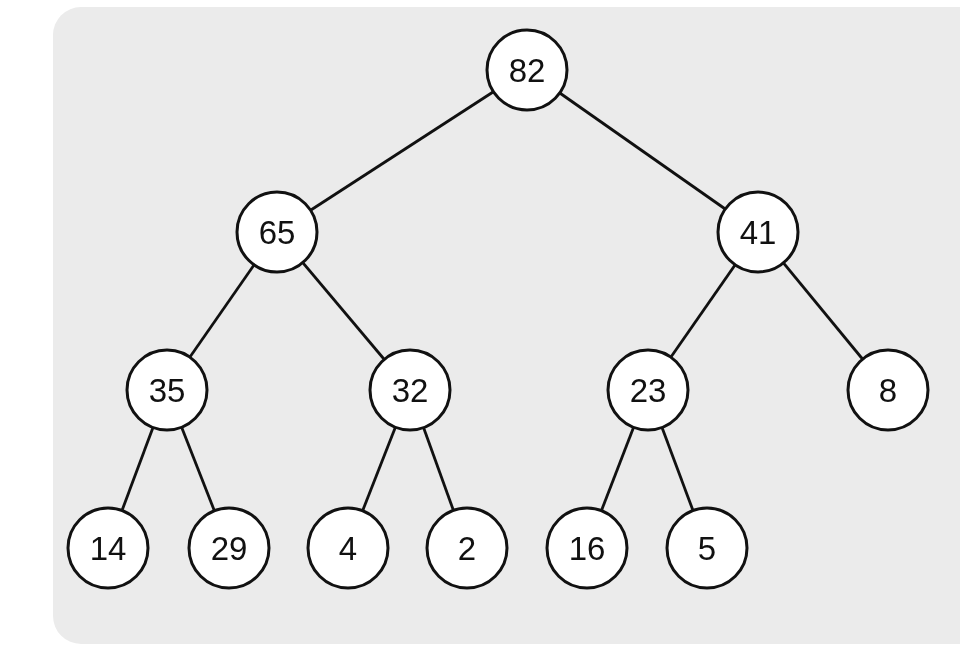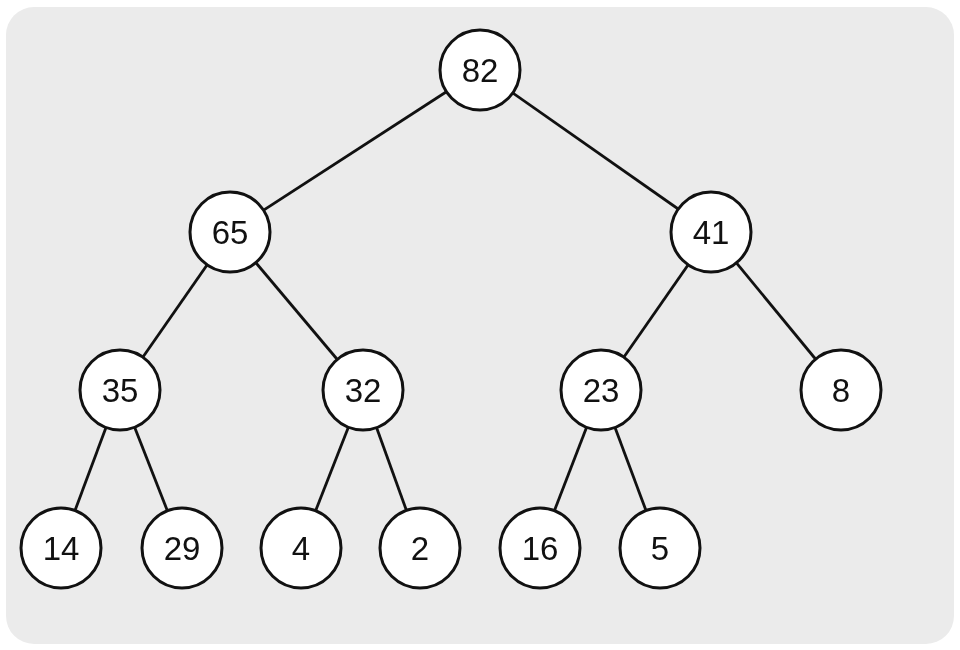--- a/index.html
+++ b/index.html
@@ -8,20 +8,21 @@
     background: #ffffff;
     width: 960px;
     height: 650px;
     overflow: hidden;
     font-family: "Liberation Sans", sans-serif;
   }
   .stage {
     position: relative;
     width: 880px;
     height: 650px;
+    padding-left: 47px;
   }
   svg { display: block; }
   .edge {
     fill: none;
   }
   .node-circle { }
   .node-label {
     text-anchor: middle;
     font-family: "Liberation Sans", sans-serif;
     font-weight: 400;

